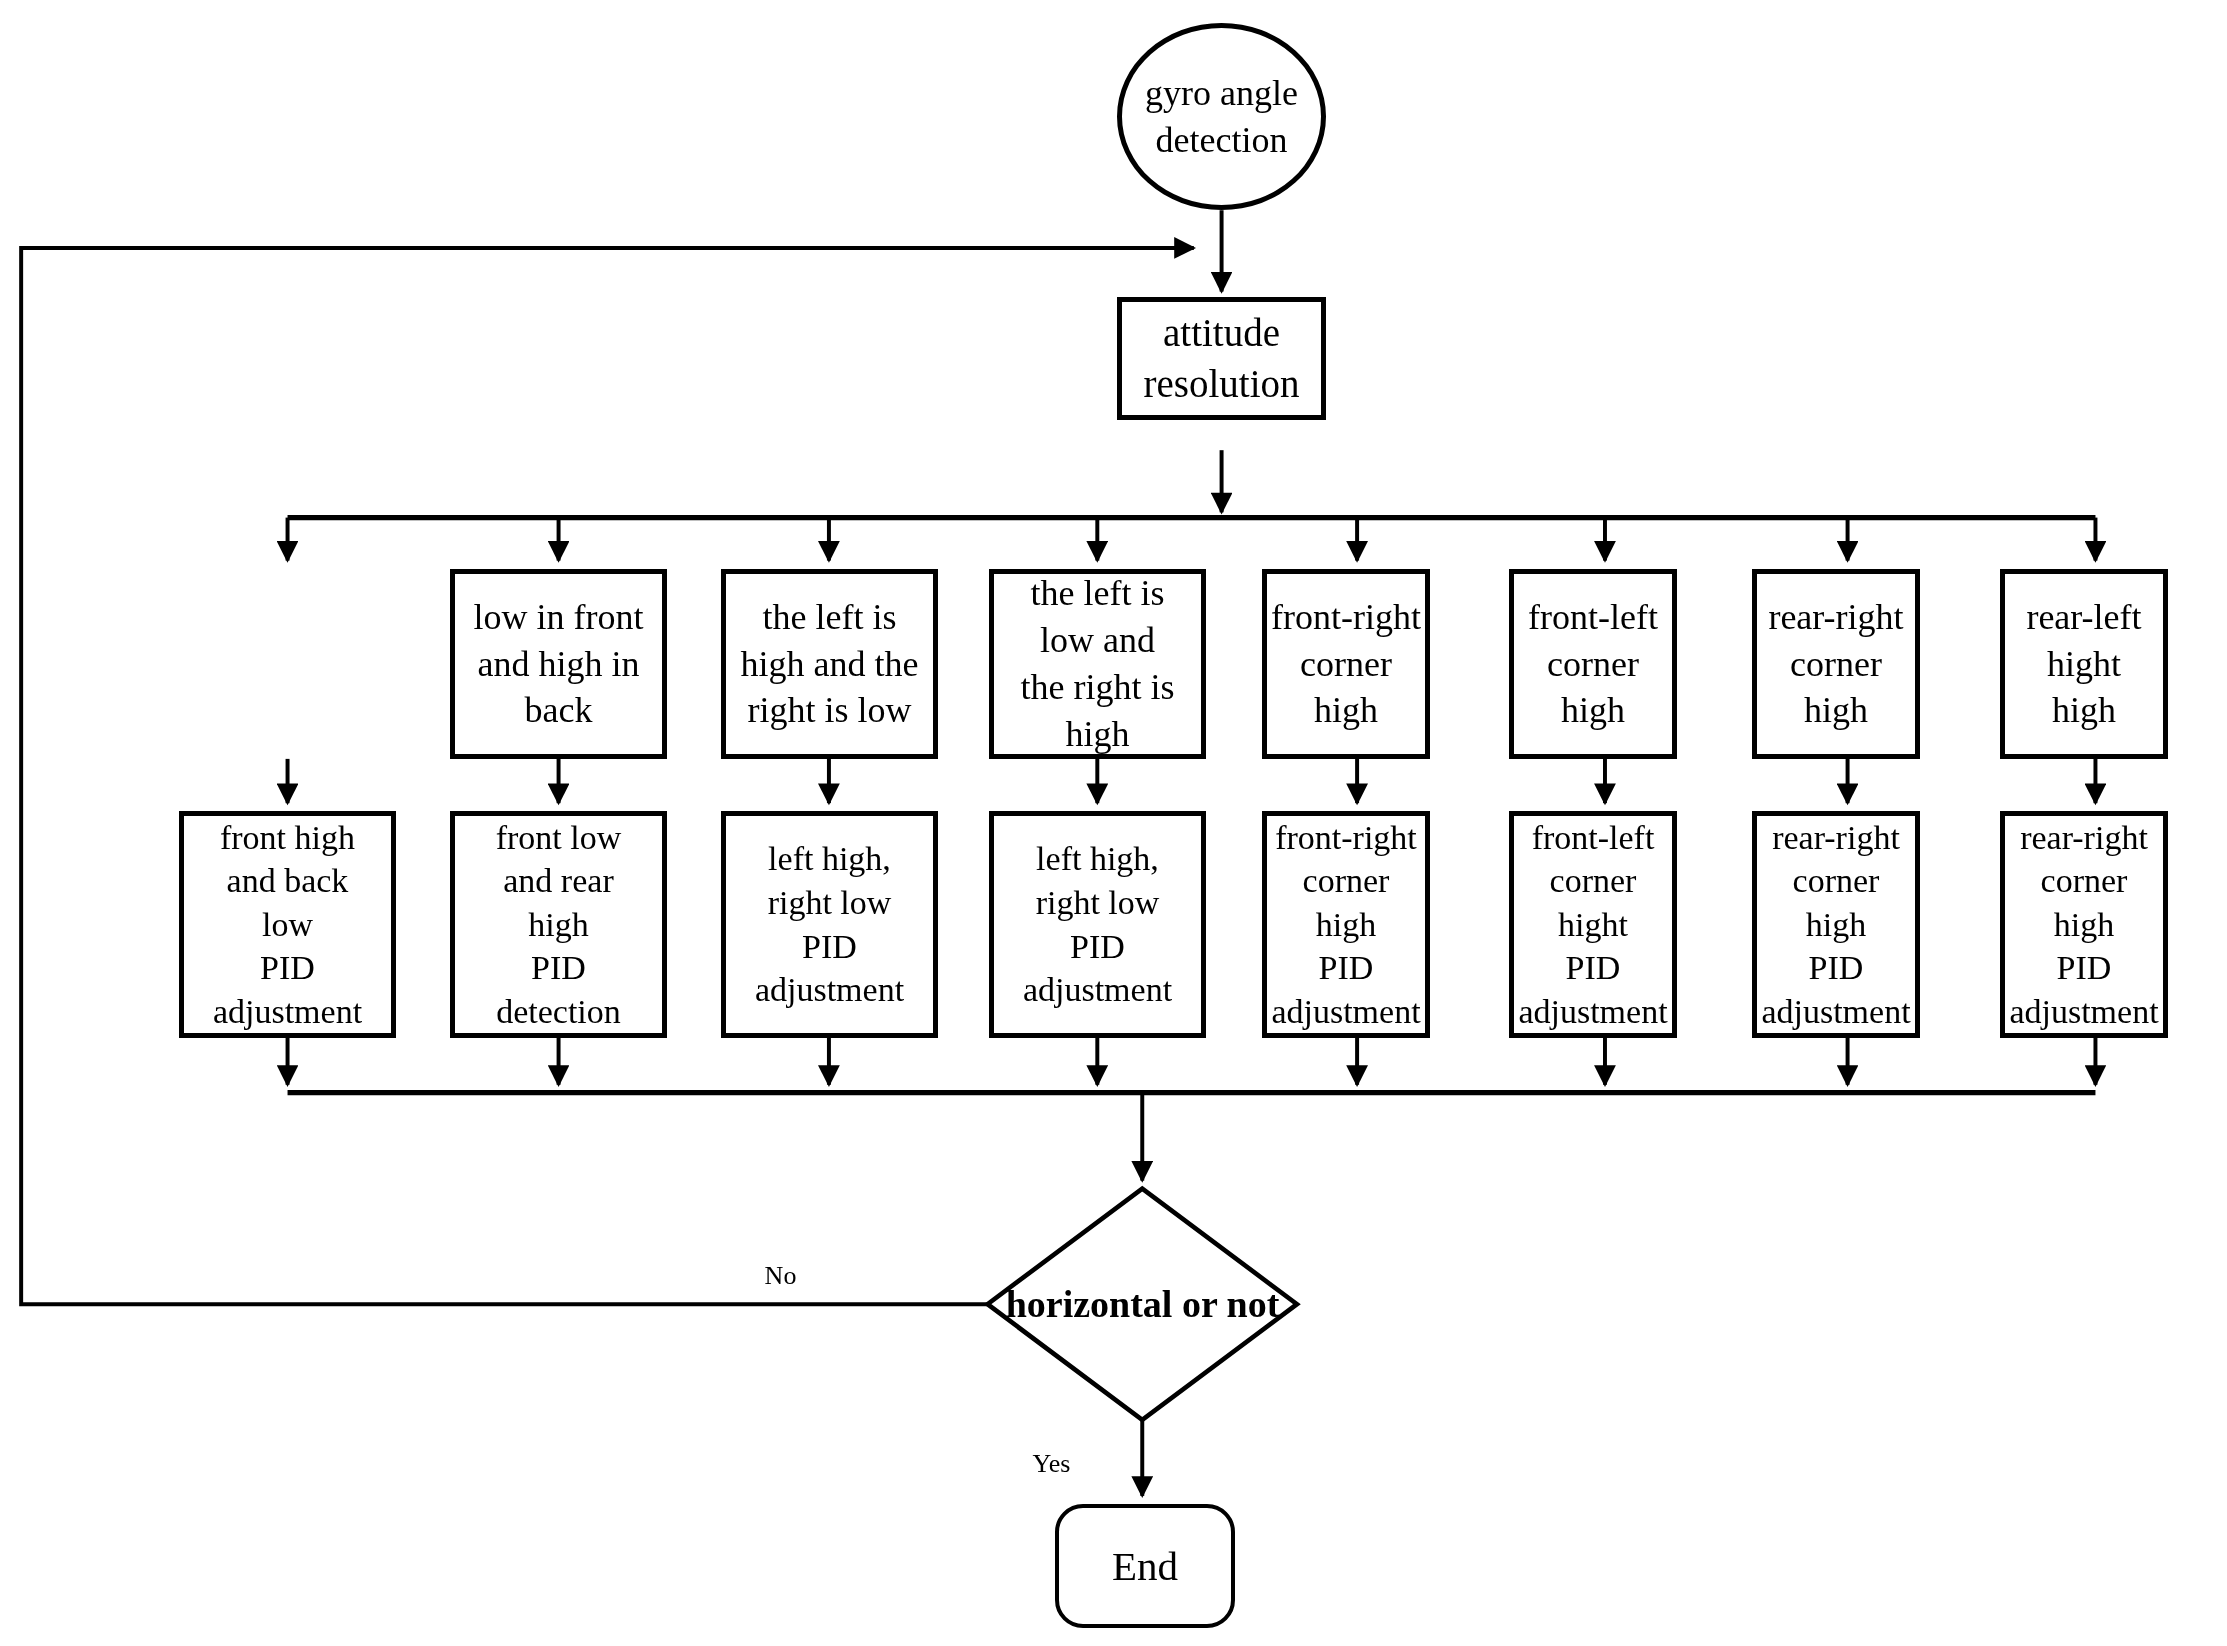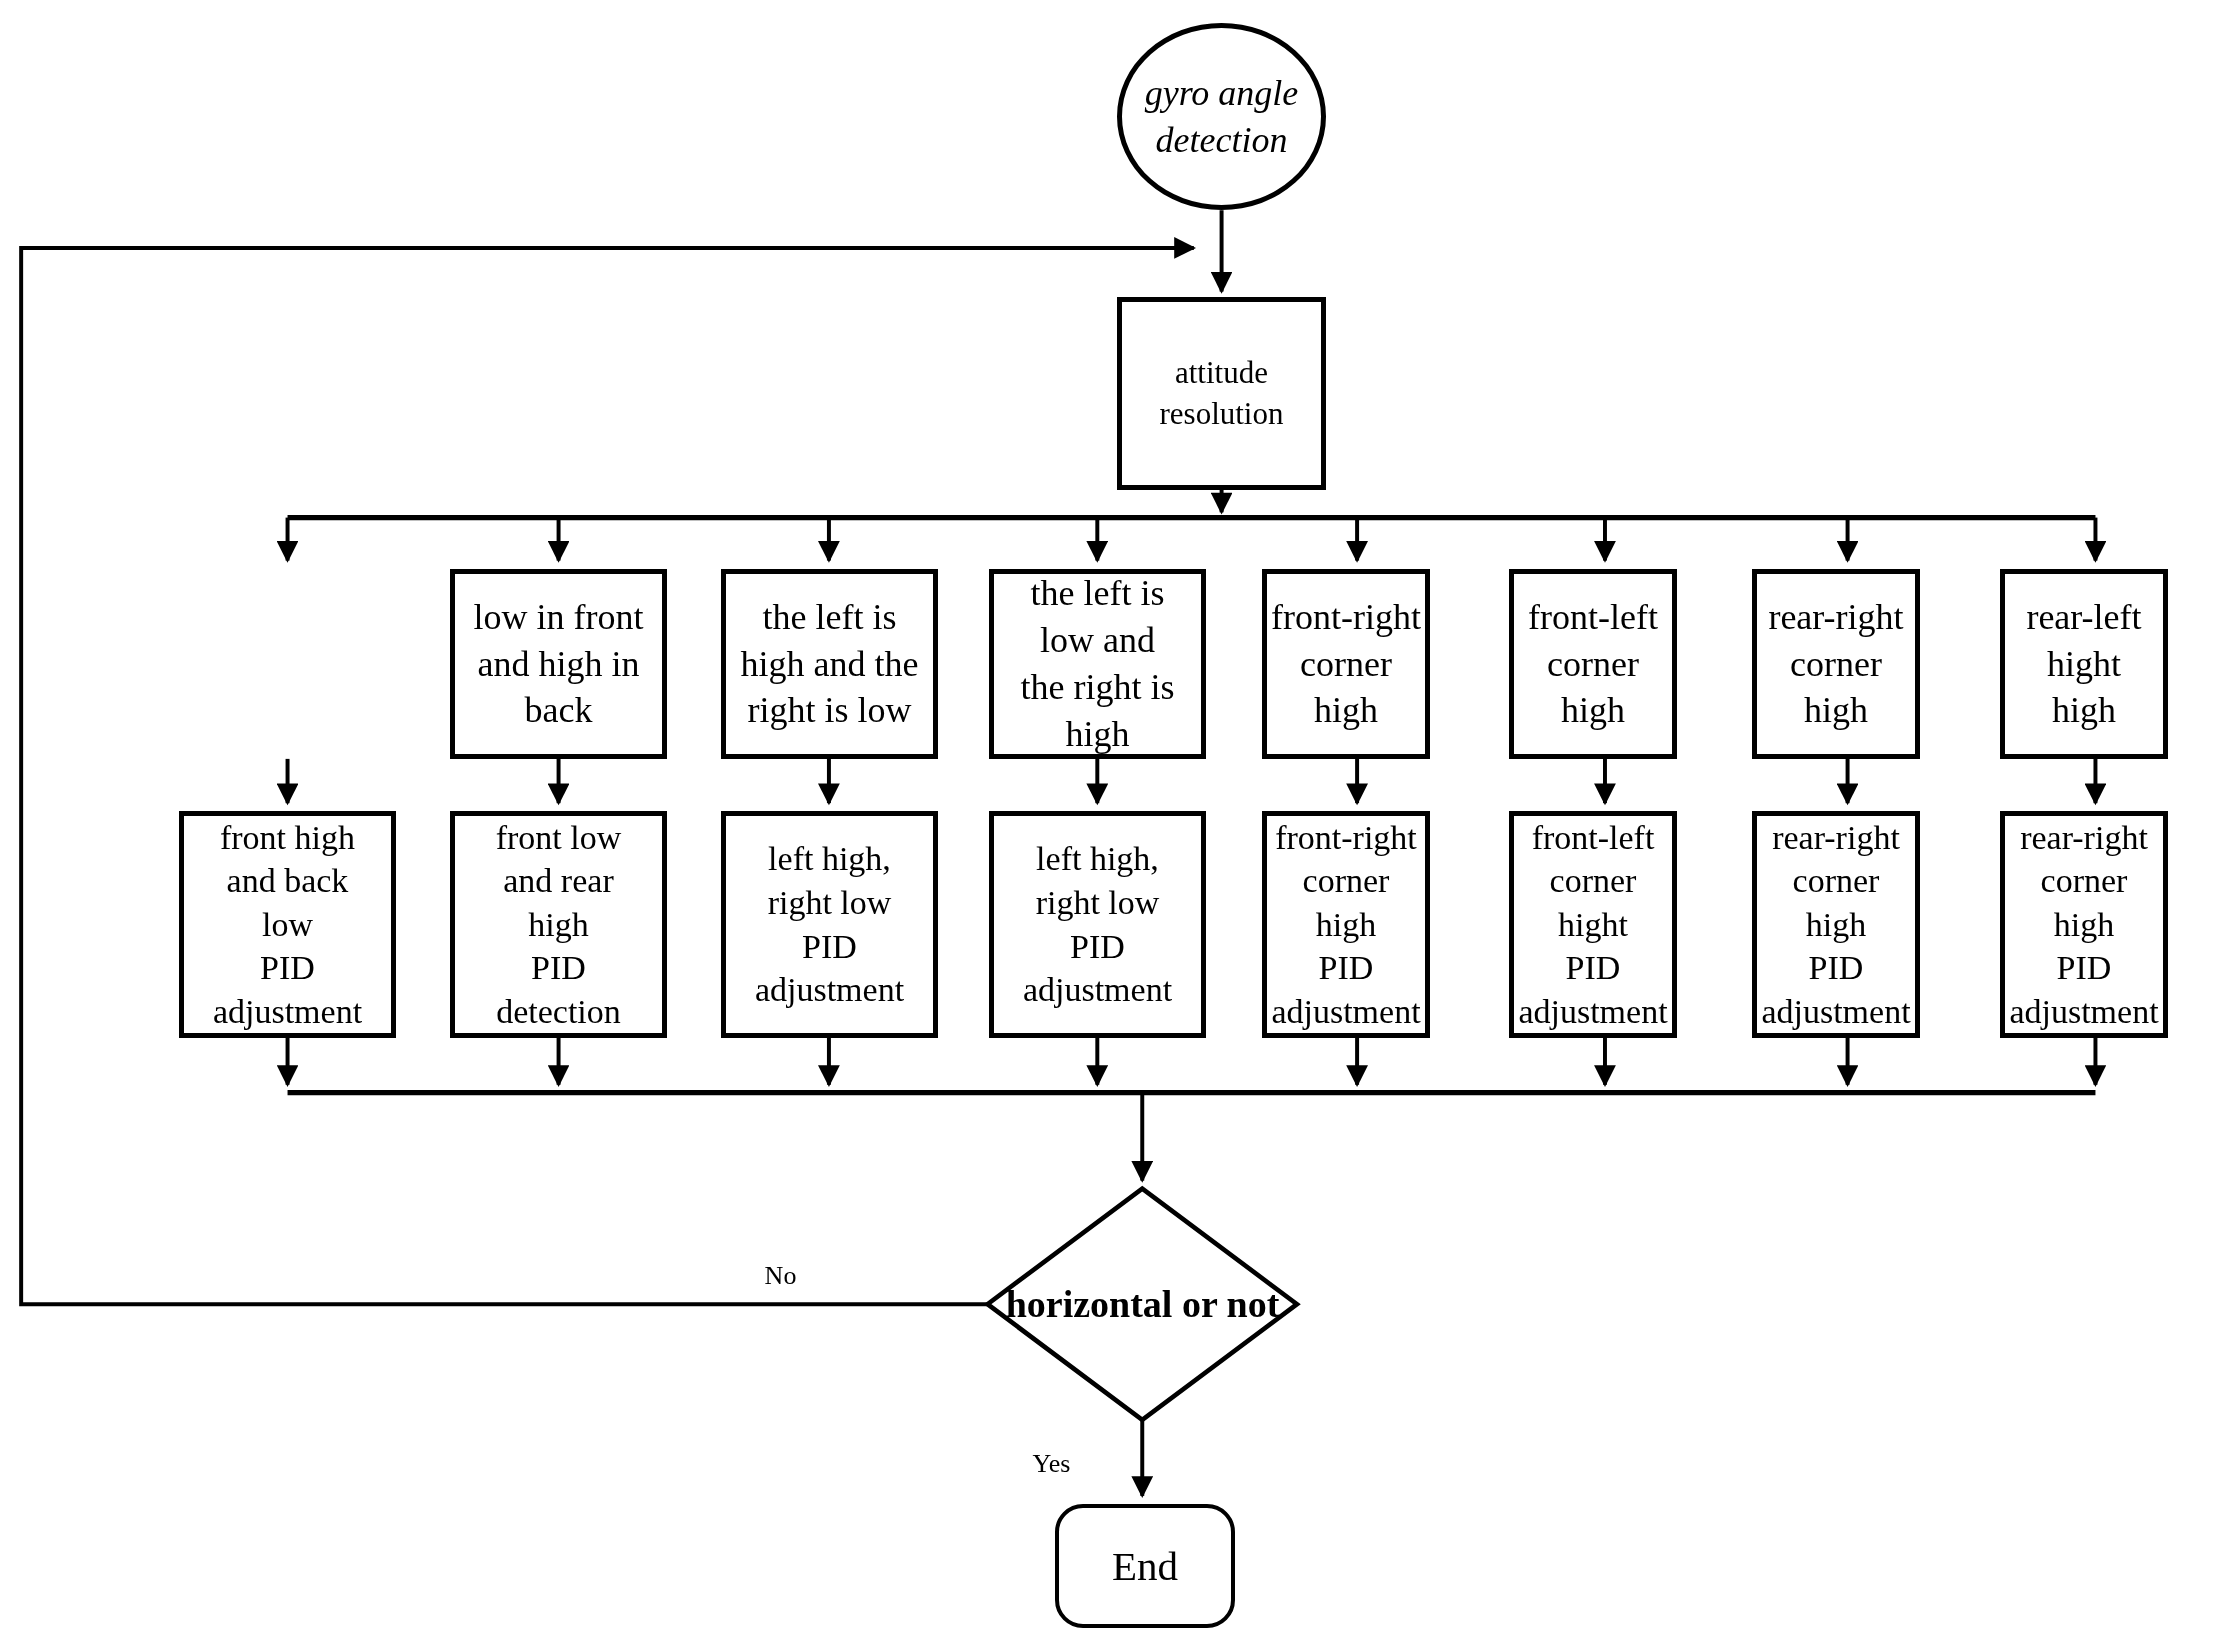--- a/index.html
+++ b/index.html
@@ -28,25 +28,25 @@
     background: #ffffff;
   }
   .rect   { border: 5.3px solid #000000; }
   .cond   { top: 569px;  height: 190px; font-size: 36px; line-height: 1.30; }
   .act    { top: 811px; height: 227px; font-size: 34px; line-height: 1.28; }
   .w1 { width: 217px; }
   .w2 { width: 168px; }
   .ellipse {
     left: 1117px; top: 23px; width: 209px; height: 187px;
     border: 5.3px solid #000000; border-radius: 50%;
-    font-size: 36px; line-height: 1.3; font-style: italic;
+    font-size: 36px; line-height: 1.3;
   }
   .process {
-    left: 1117px; top: 297px; width: 209px; height: 193px;
-    font-size: 31px; line-height: 1.3;
+    left: 1117px; top: 297px; width: 209px; height: 123px;
+    font-size: 39px; line-height: 1.3;
   }
   .decision-label {
     left: 992px; top: 1281px; width: 301px; height: 46px;
     font-size: 38px; background: transparent; font-weight: bold;
   }
   .edge-label {
     background: transparent;
     font-size: 26px;
   }
   .no-label  { left: 701px; top: 1253px; width: 159px; height: 46px; }

